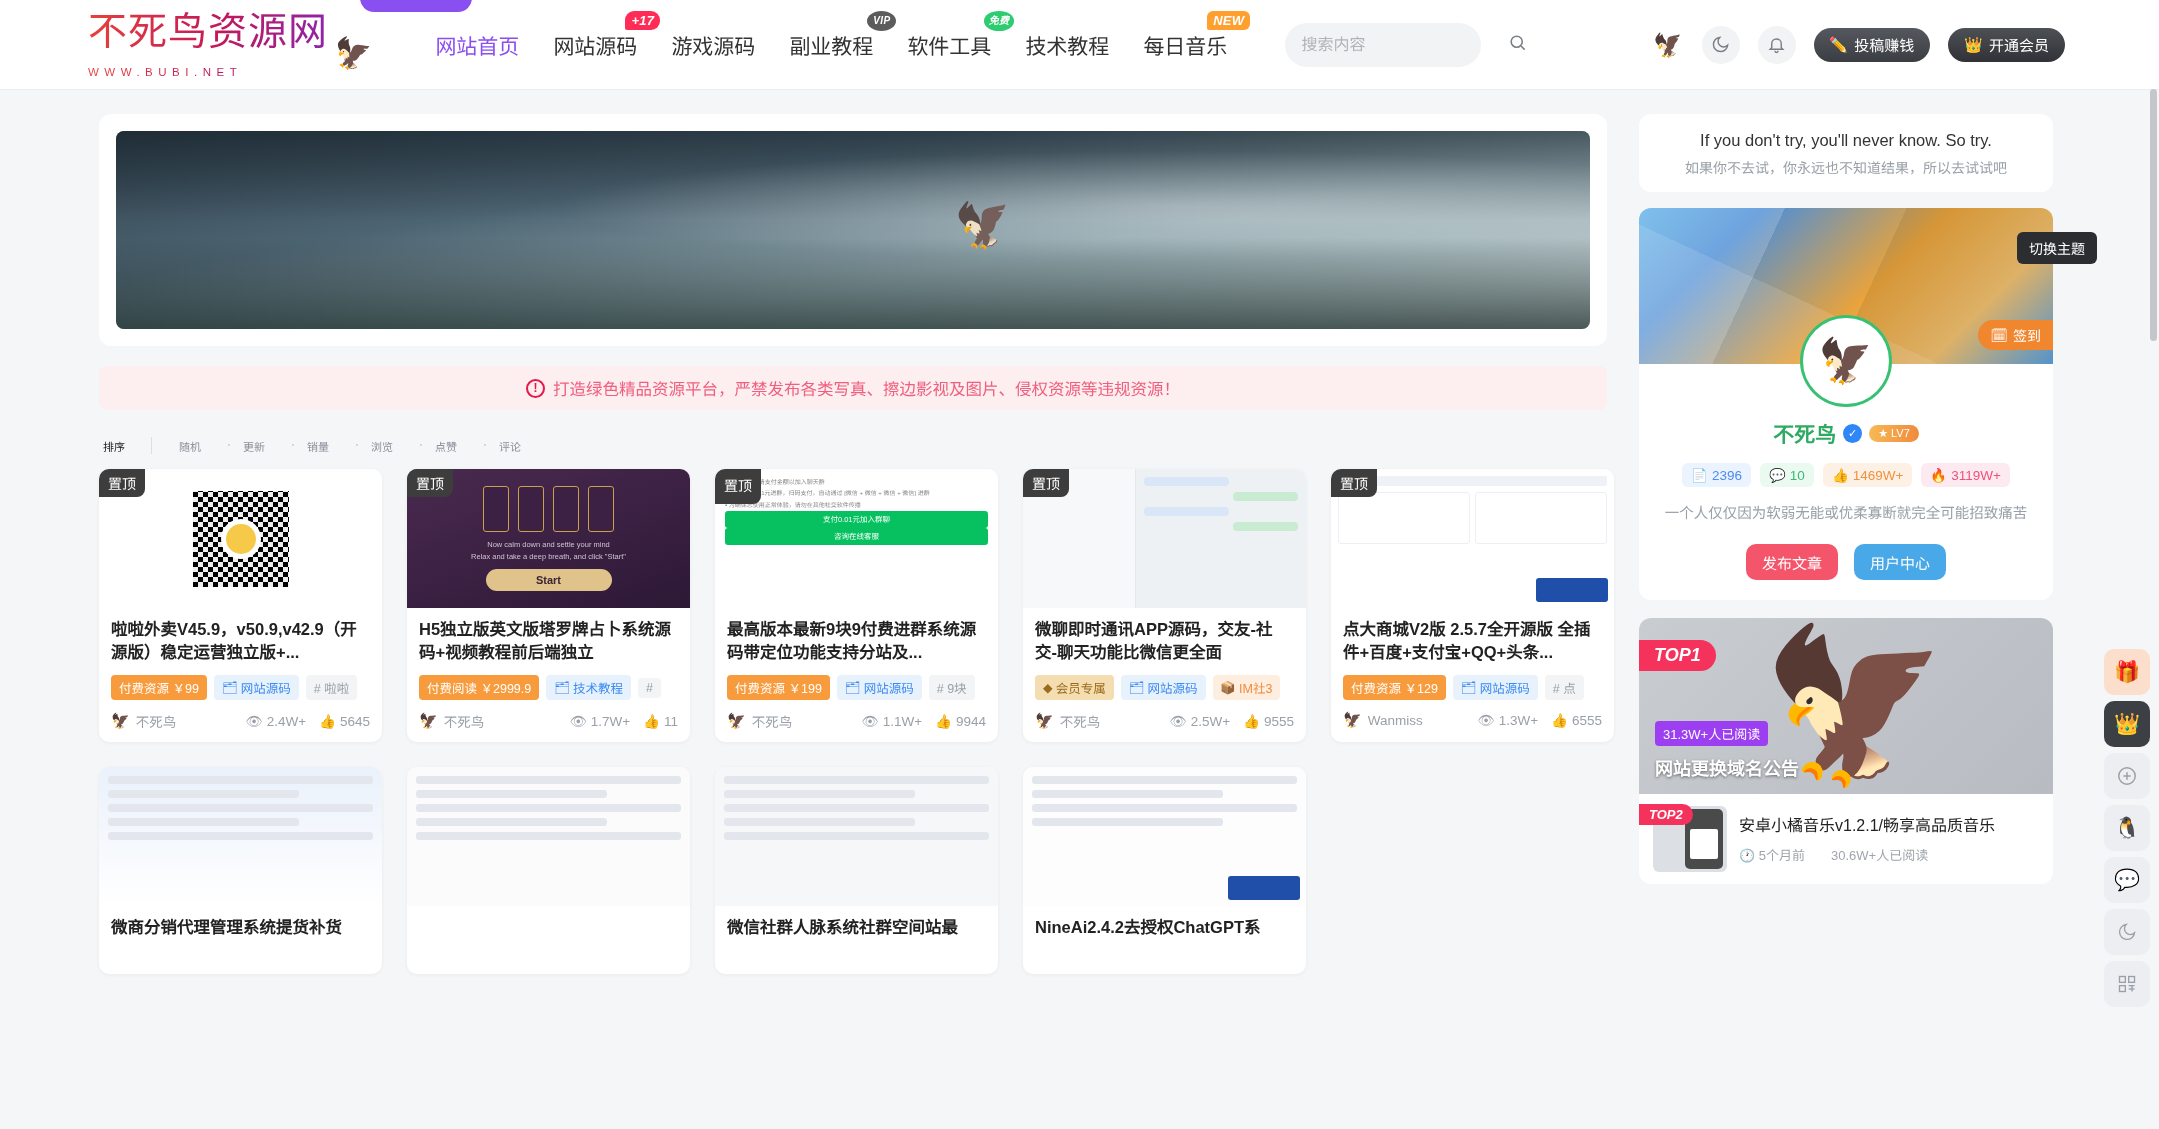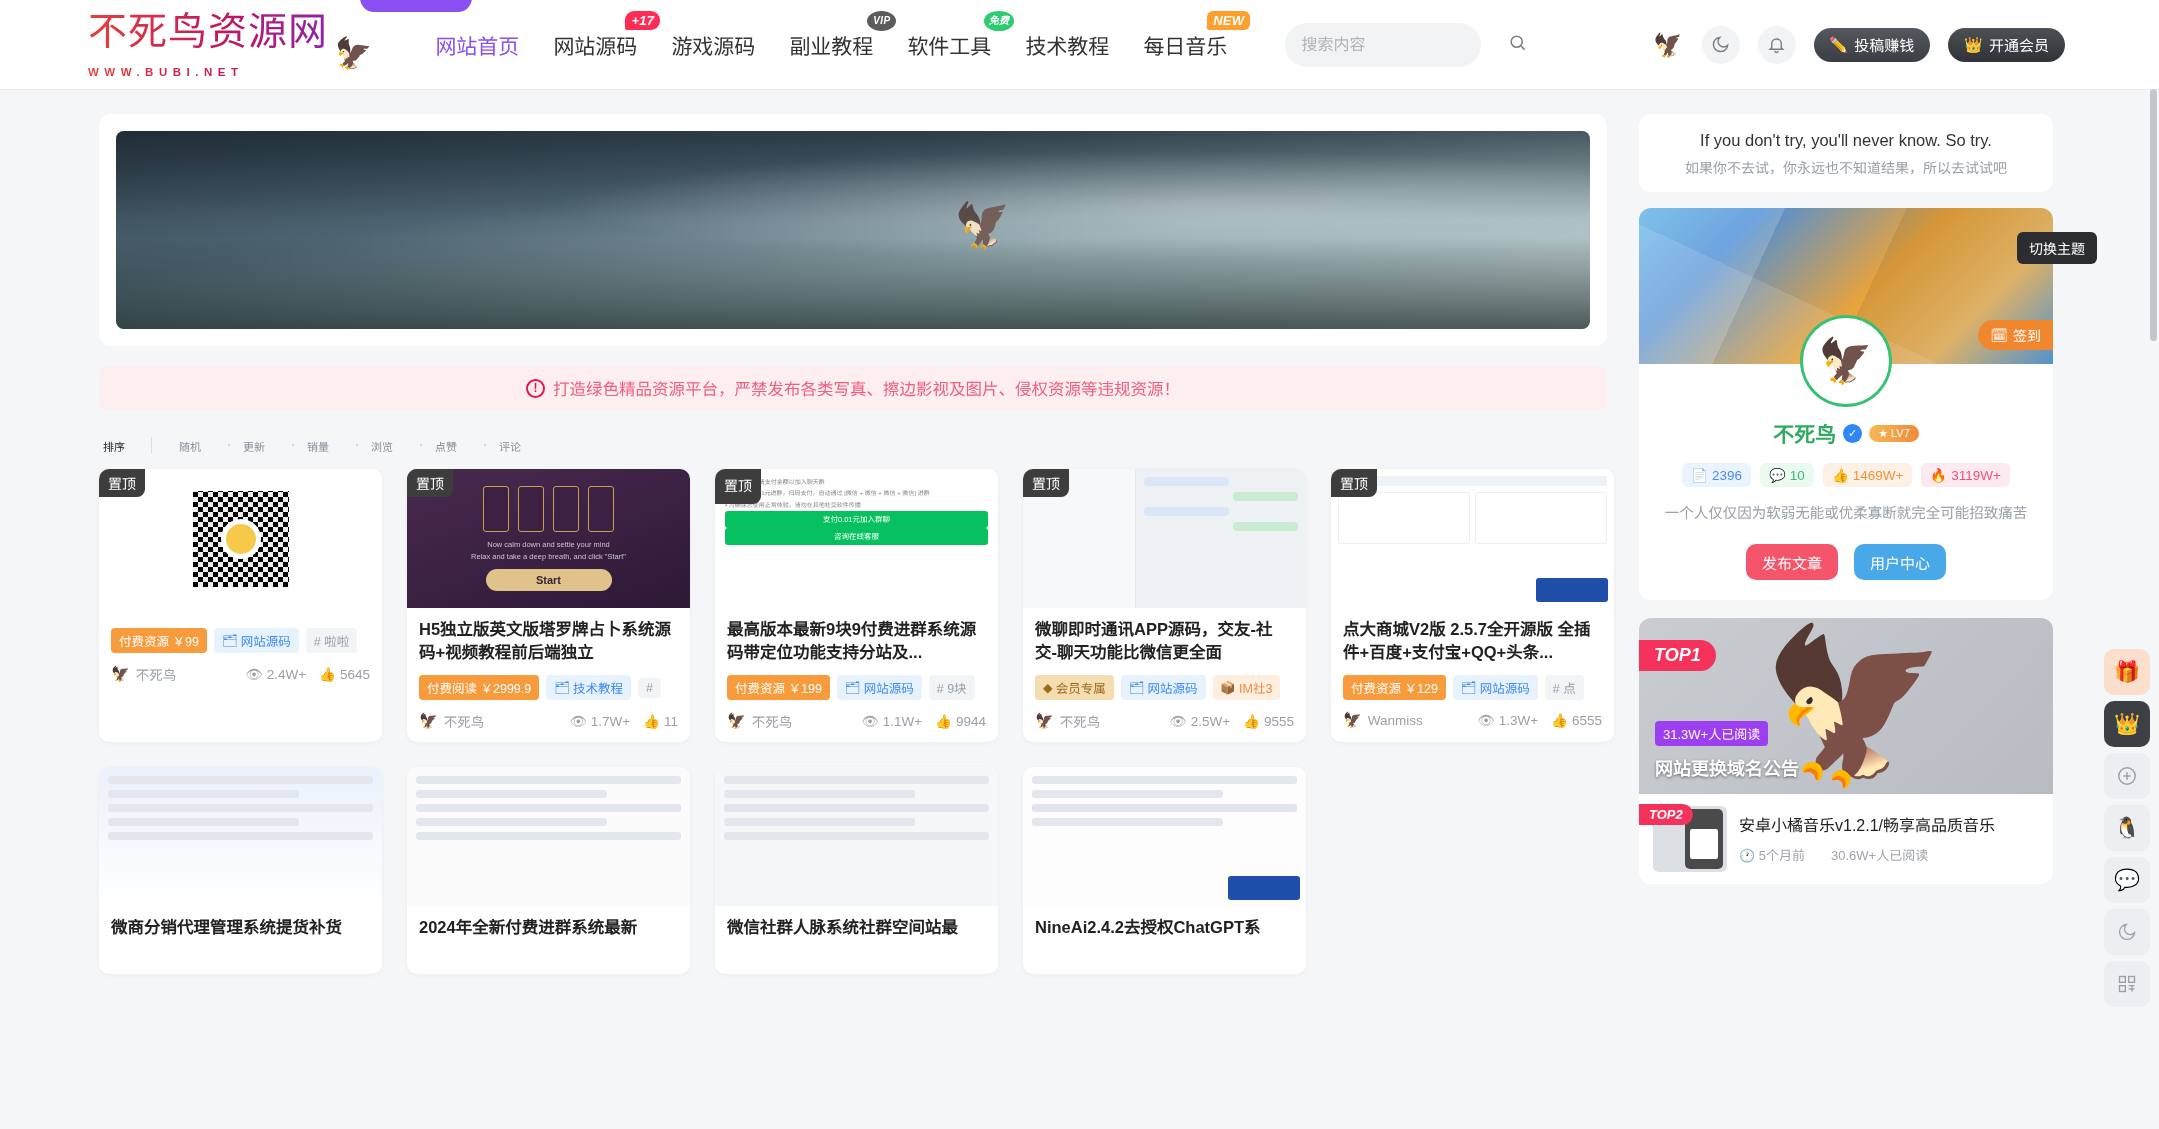--- a/index.html
+++ b/index.html
@@ -11,21 +11,21 @@
   
   .header{position:absolute;top:0;left:0;width:2159px;height:89px;background:#fff;
     display:flex;align-items:center;z-index:40;box-shadow:0 1px 0 rgba(0,0,0,.04);}
   .tabpill{position:absolute;left:360px;top:-14px;width:112px;height:26px;border-radius:0 0 14px 14px;
     background:#8a4ff0;}
   .logo{margin-left:88px;display:flex;align-items:flex-end;gap:6px;}
   .logo-text{display:flex;flex-direction:column;}
   .logo-main{font-size:39px;font-weight:400;letter-spacing:1px;
     background:linear-gradient(90deg,#e8413a,#c2185b 55%,#8e24aa);
     -webkit-background-clip:text;background-clip:text;color:transparent;line-height:1;}
-  .logo-sub{font-size:11.5px;letter-spacing:5.5px;font-weight:700;margin-top:15px;
+  .logo-sub{font-size:11.5px;letter-spacing:5.5px;font-weight:400;margin-top:15px;
     background:linear-gradient(90deg,#e8413a,#c2185b 55%,#8e24aa);
     -webkit-background-clip:text;background-clip:text;color:transparent;}
   .logo-bird{font-size:30px;margin-bottom:6px;transform:rotate(10deg);}
 
   .nav{display:flex;align-items:center;margin-left:62px;gap:30px;height:100%;}
   .nav-item{position:relative;font-size:21px;color:#333;cursor:pointer;padding:6px 2px;white-space:nowrap;}
   .nav-item.active{color:#8a4ff0;}
   .nav-badge{position:absolute;top:-13px;right:-21px;font-size:13px;color:#fff;
     padding:2px 6px;border-radius:9px 9px 9px 2px;font-weight:700;line-height:1.2;
     font-style:italic;letter-spacing:.3px;}
@@ -322,20 +322,21 @@
     </div>
 
     <div class="grid">
 
       <div class="card">
         <div class="thumb qr">
           <span class="top-tag">置顶</span>
           <div class="qrbox"></div>
         </div>
         <div class="card-body">
+          <div class="card-title">啦啦外卖V45.9，v50.9,v42.9（开源版）稳定运营独立版+...</div>
           <div class="tags">
             <span class="tag t-orange">付费资源 ￥99</span>
             <span class="tag t-blue">
               <span>🗂</span>
               <span>网站源码</span>
             </span>
             <span class="tag t-hash"># 啦啦</span>
           </div>
           <div class="card-meta">
             <span class="author">
@@ -539,23 +540,20 @@
       <div class="card">
         <div class="thumb shot-b">
             <div class="mini-rows">
               <i></i>
               <i></i>
               <i></i>
               <i></i>
               <i></i>
             </div>
           </div>
-        <div class="card-body">
-          <div class="card-title">2024年全新付费进群系统最新</div>
-        </div>
       </div>
       <div class="card">
         <div class="thumb shot-d">
             <div class="mini-rows">
               <i></i>
               <i></i>
               <i></i>
               <i></i>
               <i></i>
             </div>

